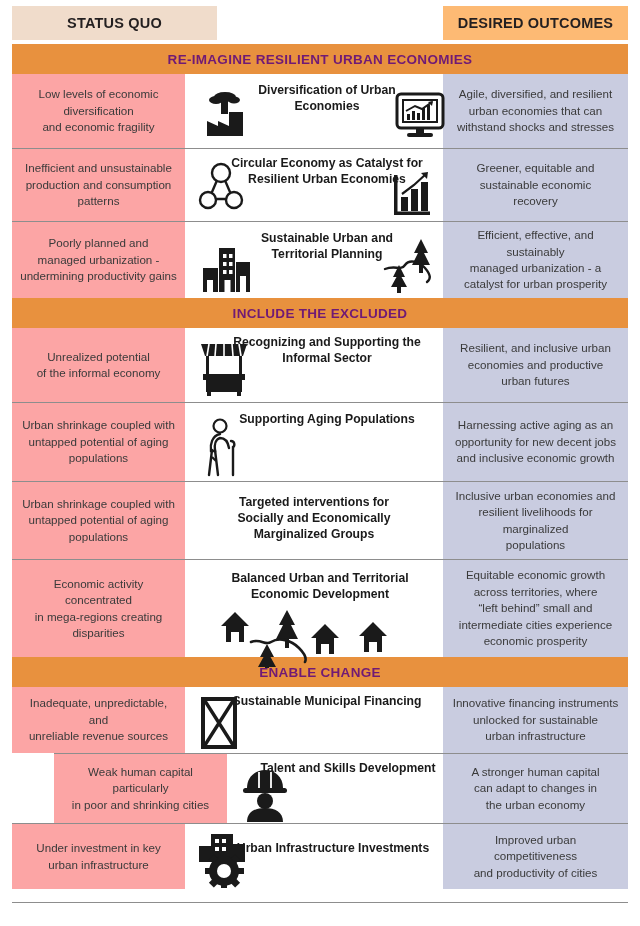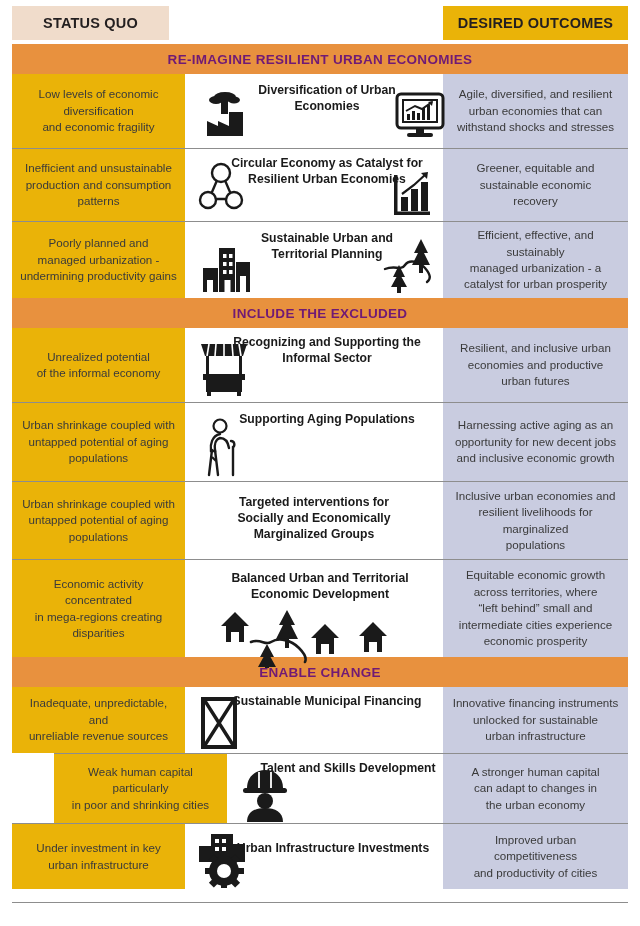--- a/index.html
+++ b/index.html
@@ -10,26 +10,26 @@
     -webkit-font-smoothing:antialiased;
   }
   .sheet{position:relative;width:640px;height:926px;background:#fff;overflow:hidden;}
 
   
   .header-row{
     position:absolute;left:12px;top:6px;width:616px;height:34px;
     display:flex;
   }
   .hdr-left{
-    width:157px;height:34px;background:#F0DCCB;
+    width:205px;height:34px;background:#F0DCCB;
     display:flex;align-items:center;justify-content:center;
   }
   .hdr-mid{flex:1;background:#fff;}
   .hdr-right{
-    width:185px;height:34px;background:#eab308;
+    width:185px;height:34px;background:#fdba74;
     display:flex;align-items:center;justify-content:center;
   }
   .hdr-text{
     font-size:14.5px;font-weight:bold;letter-spacing:.2px;color:#231f20;
   }
 
   
   .table{position:absolute;left:12px;top:44px;width:616px;}
 
   .band{
@@ -38,21 +38,21 @@
     color:#701a75;font-size:13.5px;font-weight:bold;letter-spacing:.3px;
   }
 
   .row{
     display:flex;
     border-top:1px solid #8d8d8d;
     box-sizing:border-box;
   }
 
   .cell-left{
-    width:173px;background:#eab308;
+    width:173px;background:#fca5a5;
     display:flex;align-items:center;justify-content:center;
     box-sizing:border-box;padding:20px 8px;
     text-align:center;font-size:11.6px;line-height:1.42;color:#3a3a3a;
   }
   .cell-mid{
     flex:1;background:#ffffff;position:relative;
     box-sizing:border-box;
   }
   .cell-right{
     width:185px;background:#C9CCE0;

